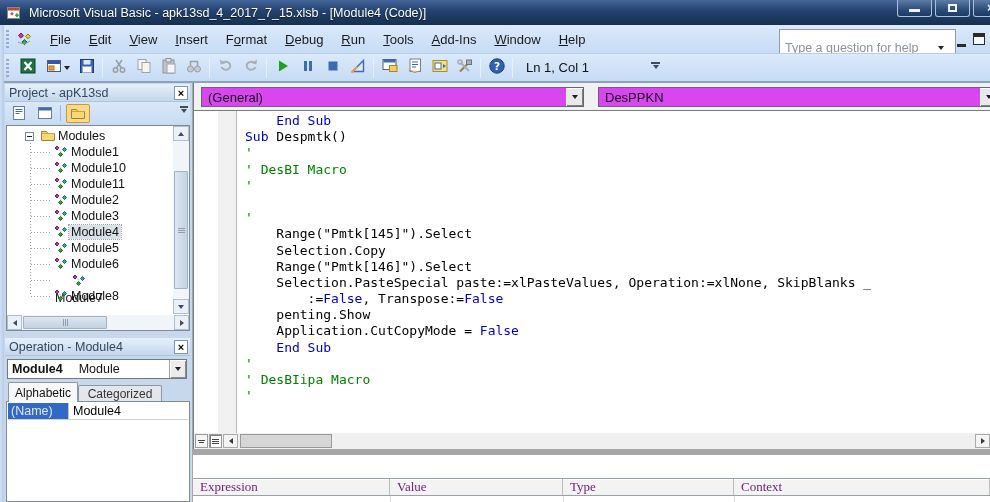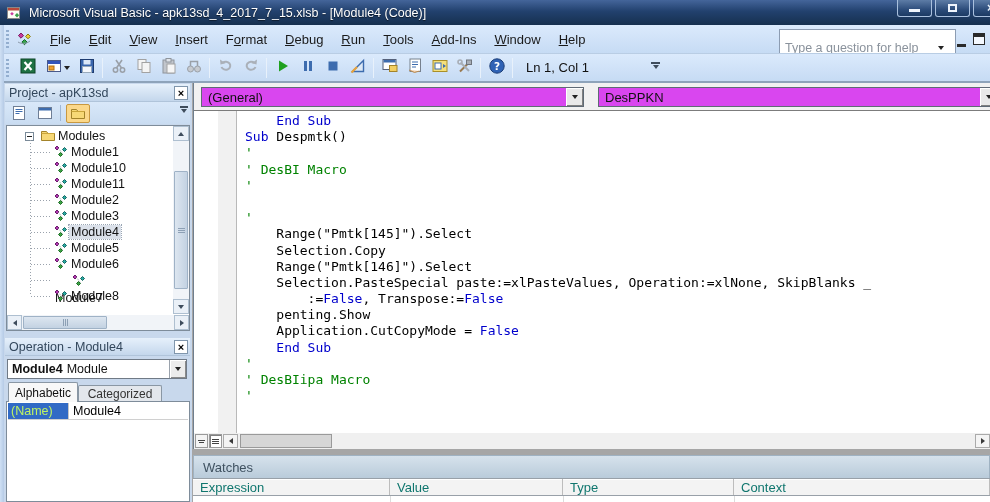--- a/index.html
+++ b/index.html
@@ -98,33 +98,33 @@
   .gsb-track{ position:absolute; background:#f0f0f0; }
   .gsb-btn{ position:absolute; background:#f4f4f4; border:1px solid #aaa; display:flex; align-items:center; justify-content:center; }
   .gsb-thumb{ position:absolute; background:#d6d6d6; border:1px solid #9a9a9a; }
   .gtri-l{ width:0;height:0;border-top:3.5px solid transparent;border-bottom:3.5px solid transparent;border-right:4px solid #3a3a3a; }
   .gtri-r{ width:0;height:0;border-top:3.5px solid transparent;border-bottom:3.5px solid transparent;border-left:4px solid #3a3a3a; }
   
   #props-title{ top:255px; }
   #props-combo{ position:absolute; left:3px; top:276px; width:180px; height:20px; background:#fff;
     border:1px solid #707a86; display:flex; align-items:center; font-size:12.5px; }
   #props-combo .pc-name{ font-weight:bold; margin-left:4px; }
-  #props-combo .pc-type{ margin-left:4px; }
+  #props-combo .pc-type{ margin-left:16px; }
   #props-combo .pc-arrow{ position:absolute; right:0; top:0; width:17px; height:18px; background:#ececec;
     border-left:1px solid #9aa2ac; display:flex; align-items:center; justify-content:center;
     box-shadow:inset 1px 1px 0 #fff, inset -1px -1px 0 #8a8a8a; }
   .tab{ position:absolute; font-size:12px; display:flex; align-items:center; justify-content:center;
     border:1px solid #8a97a4; border-bottom:none; }
   #tab-alpha{ left:4px; top:299px; width:70px; height:20px; background:#f8f8f8; z-index:2; border-radius:2px 2px 0 0; }
   #tab-categ{ left:74px; top:302px; width:84px; height:17px; background:#e3e7ec; border-radius:2px 2px 0 0; color:#333; }
   #props-grid{ position:absolute; left:2px; top:318px; width:184px; height:101px; background:#fff;
     border:1px solid #7e8c9a; z-index:1; }
   #pg-row{ position:absolute; left:1px; top:1px; width:180px; height:17px; border-bottom:1px solid #d0d0d0;
     display:flex; font-size:12.5px; }
-  #pg-name{ width:60px; background:var(--sel,#316ac5); color:#bef264; padding-left:3px; display:flex; align-items:center; }
+  #pg-name{ width:60px; background:var(--sel,#316ac5); color:#e5e5e5; padding-left:3px; display:flex; align-items:center; }
   #pg-value{ flex:1; border-left:1px solid #c6c6c6; padding-left:4px; display:flex; align-items:center; color:#000; }
   
   #mdi{ position:absolute; left:192px; top:83px; width:798px; height:419px; background:#a6a6a6; }
   #codewin{ position:absolute; left:193px; top:83px; width:797px; height:366px; background:#fff;
     border-left:1px solid #6f7f8f; overflow:hidden; }
   #combo-row{ position:absolute; left:0; top:0; width:797px; height:28px; background:#f1f1f1;
     border-bottom:1px solid #7c7c7c; }
   .combo{ position:absolute; top:4px; height:20px; background:#d946ef; border:1px solid #5f6a75;
     display:flex; align-items:center; font-size:13px; }
   .combo .c-text{ margin-left:6px; white-space:nowrap; }
@@ -147,22 +147,22 @@
   .view-btn.pressed{ background:#fff; box-shadow:inset 1px 1px 0 #808080; }
   
   #watches{ position:absolute; left:193px; top:455px; width:797px; height:47px; background:#fff; }
   #watches-title{ position:absolute; left:0; top:0; width:797px; height:23px;
     background:linear-gradient(#d6e2ec,#b9cbda); border:1px solid #9fb2c2; border-bottom:none;
     display:flex; align-items:center; color:#3f5160; font-size:13px; }
   #watches-title span{ margin-left:9px; }
   #watches-header{ position:absolute; left:0; top:23px; width:797px; height:18px;
     border-top:1px solid #98a0a8; border-bottom:1px solid #98a0a8; display:flex; }
   .wcol{ height:16px; background:#f3f3f3; border-right:1px solid #bcbcbc;
-    display:flex; align-items:center; padding-left:7px; font-size:13px; color:#0f766e;
-    box-shadow:inset 0 1px 0 #fff; }
+    display:flex; align-items:center; padding-left:7px; font-size:13px; color:#701a75;
+    box-shadow:inset 0 1px 0 #fff;font-family:Liberation Serif, serif; }
   #watches-body{ position:absolute; left:0; top:41px; width:797px; height:6px; background:#fff; }
   .wdiv{ position:absolute; top:0; width:1px; height:6px; background:#dcdcdc; }
 </style>
 </head>
 <body>
 
 <div id="app">
 
   <div id="titlebar">
     <span class="t-icon">
@@ -610,23 +610,20 @@
           <span class="gtri-l"></span>
         </span>
       <span class="gsb-thumb" style="left:46px;top:1px;width:92px;height:14px;"></span>
       <span class="gsb-btn" style="left:781px;top:1px;width:15px;height:14px;">
           <span class="gtri-r"></span>
         </span>
     </div>
   </div>
 
   <div id="watches">
-    <div id="watches-title">
-      <span>Watches</span>
-    </div>
     <div id="watches-header">
         <span class="wcol" style="width: 197px;">Expression</span>
         <span class="wcol" style="width: 173px;">Value</span>
         <span class="wcol" style="width: 171px;">Type</span>
         <span class="wcol" style="width: 256px;">Context</span>
       </div>
     <div id="watches-body">
         <span class="wdiv" style="left: 197px;"></span>
         <span class="wdiv" style="left: 370px;"></span>
         <span class="wdiv" style="left: 541px;"></span>

